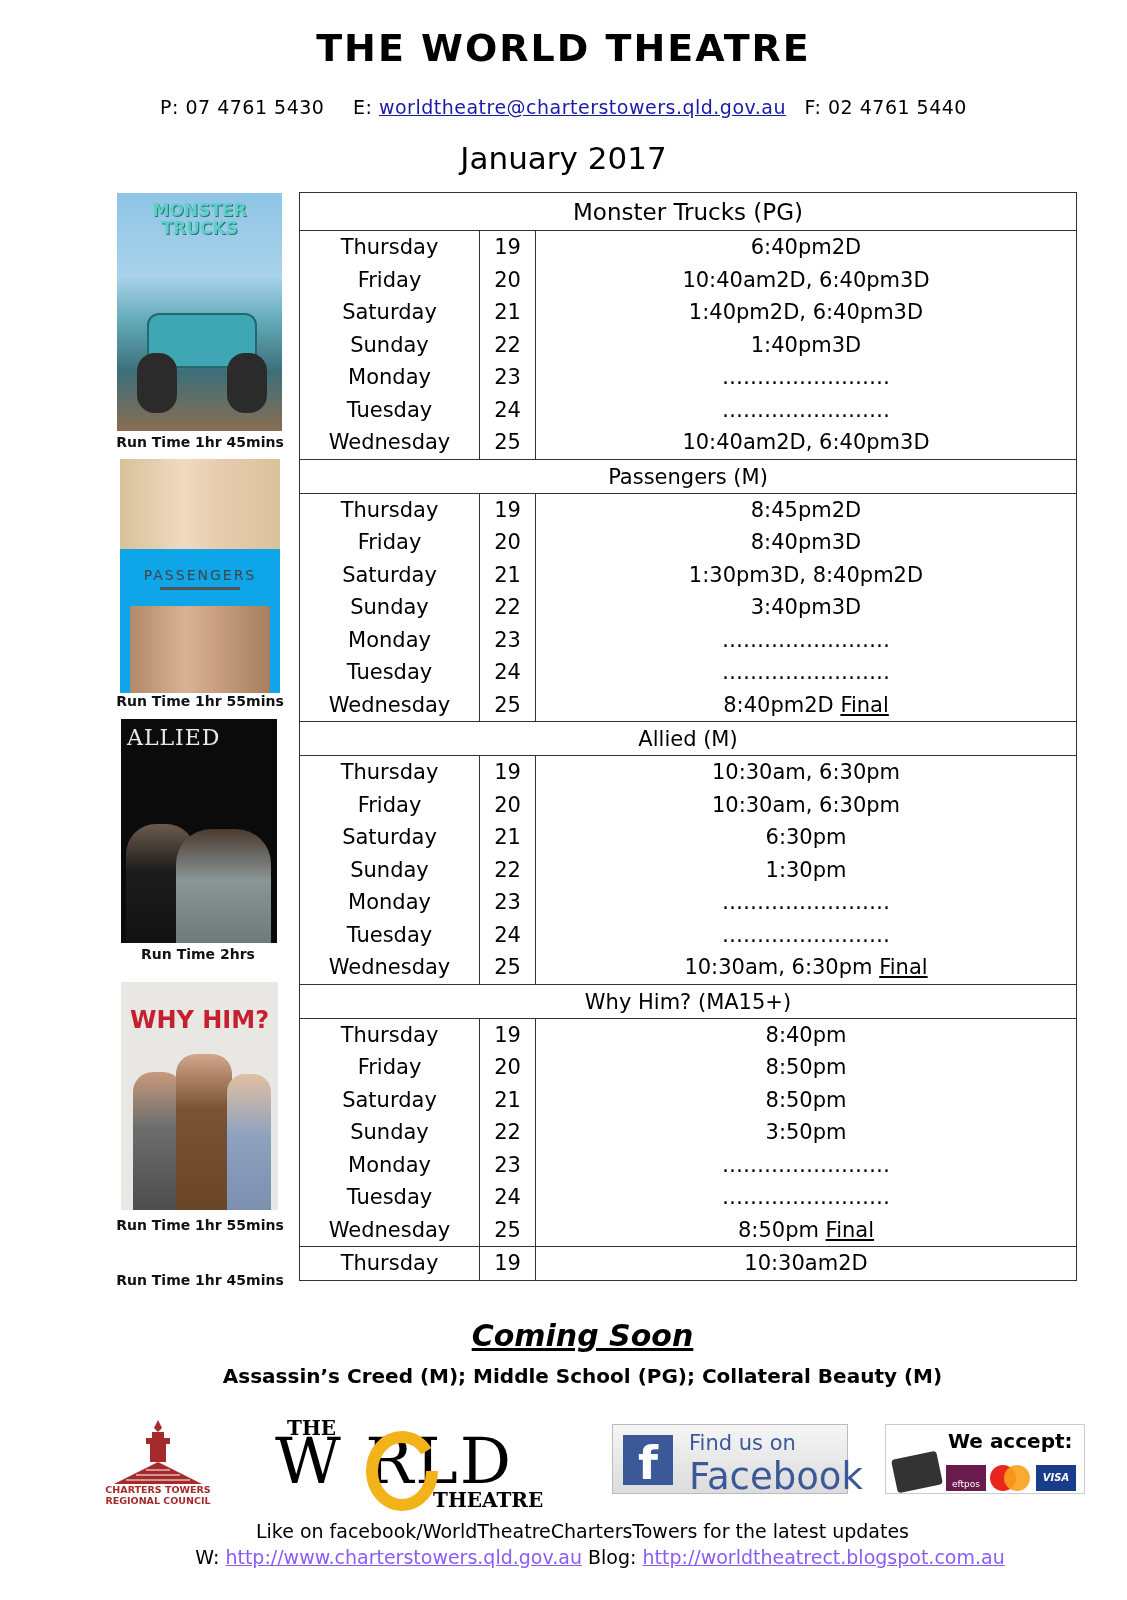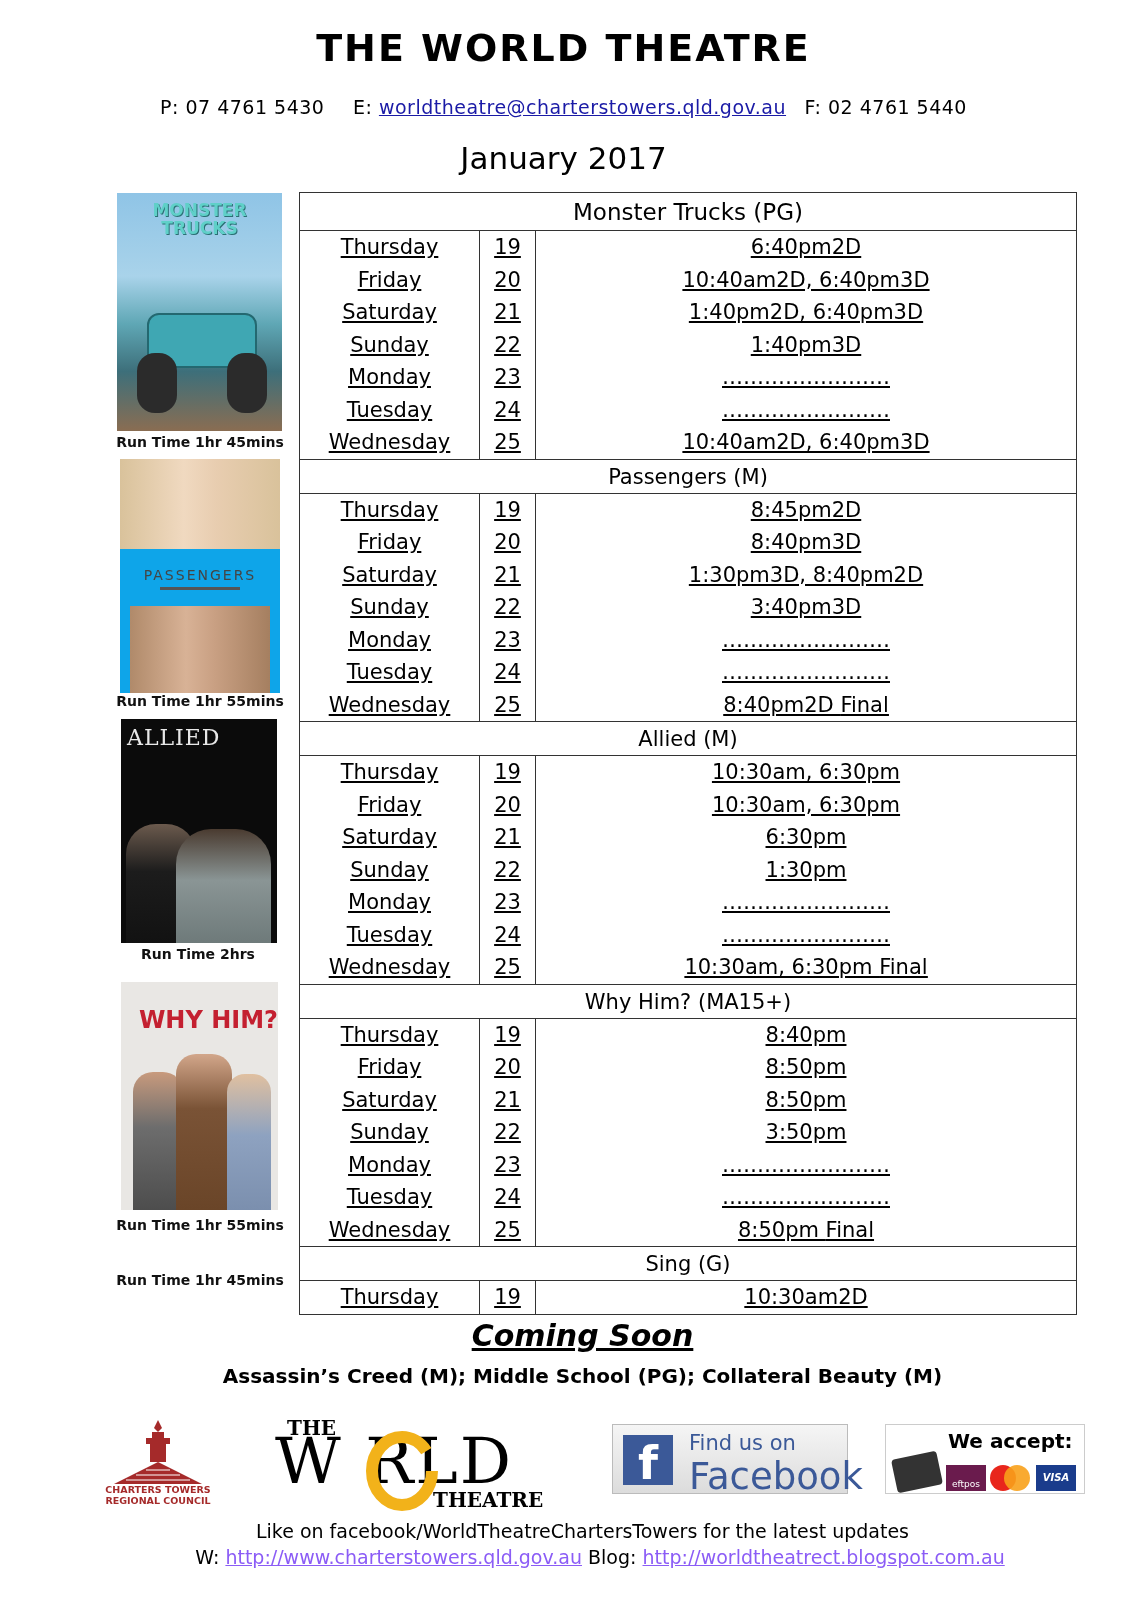--- a/index.html
+++ b/index.html
@@ -32,21 +32,21 @@
   .sched {
     position: absolute; left: 299px; top: 192px; width: 778px;
     border: 1.5px solid #333; border-bottom: none;
   }
   .film-head {
     height: 38px; border-bottom: 1.5px solid #333; text-align: center;
     font-family: "DejaVu Sans", sans-serif; font-size: 23px; line-height: 38px; font-weight: 500;
   }
   .film-head.small { height: 34px; line-height: 34px; font-size: 21px; }
   .rows { border-bottom: 1.5px solid #333; }
-  .row { display: flex; height: 32.5px; text-decoration: underline; }
+  .row { display: flex; height: 32.5px; }
   .cell-day {
     width: 180px; text-align: center; border-right: 1.5px solid #333;
     font-family: "DejaVu Sans", sans-serif; font-size: 21px; line-height: 32.5px;
   }
   .cell-date {
     width: 56px; text-align: center; border-right: 1.5px solid #333;
     font-family: "DejaVu Sans", sans-serif; font-size: 21px; line-height: 32.5px;
   }
   .cell-time {
     flex: 1; text-align: center;
@@ -125,21 +125,21 @@
 <div class="runtime" style="left:110px;top:693px;">Run Time 1hr 55mins</div>
 
 <div class="poster" style="left:121px;top:719px;width:156px;height:224px;background:#0b0b0b;">
   <div style="position:absolute;left:6px;top:6px;font-family:'DejaVu Serif',serif;font-size:22px;color:#e8e8e8;letter-spacing:1px;">ALLIED</div>
   <div style="position:absolute;left:5px;top:105px;width:70px;height:119px;background:linear-gradient(180deg,#6b5a4d 0%,#1c1c1c 40%,#121212);border-radius:30px 30px 0 0;"></div>
   <div style="position:absolute;left:55px;top:110px;width:95px;height:114px;background:linear-gradient(180deg,#4a3b30 0%,#8a9595 45%,#6e7a7a);border-radius:35px 35px 0 0;"></div>
 </div>
 <div class="runtime" style="left:108px;top:946px;">Run Time 2hrs</div>
 
 <div class="poster" style="left:121px;top:982px;width:157px;height:228px;background:#e9e7e4;">
-  <div style="position:absolute;left:0;top:24px;width:157px;text-align:right;font-family:'DejaVu Sans',sans-serif;font-weight:bold;font-size:24px;color:#c42030;">WHY HIM?</div>
+  <div style="position:absolute;left:0;top:24px;width:157px;text-align:center;font-family:'DejaVu Sans',sans-serif;font-weight:bold;font-size:24px;color:#c42030;">WHY HIM?</div>
   <div style="position:absolute;left:12px;top:90px;width:50px;height:138px;background:linear-gradient(180deg,#c89a7d 0%,#6d6d6d 40%,#4d4d4d);border-radius:20px 20px 0 0;"></div>
   <div style="position:absolute;left:55px;top:72px;width:56px;height:156px;background:linear-gradient(180deg,#d2a68a 0%,#7a5336 35%,#6a4528);border-radius:20px 20px 0 0;"></div>
   <div style="position:absolute;left:106px;top:92px;width:44px;height:136px;background:linear-gradient(180deg,#e0c0a0 0%,#8ea2c0 45%,#7b8fae);border-radius:18px 18px 0 0;"></div>
 </div>
 <div class="runtime" style="left:110px;top:1217px;">Run Time 1hr 55mins</div>
 <div class="runtime" style="left:110px;top:1272px;">Run Time 1hr 45mins</div>
 
 <div class="sched">
 
   <div class="film-head">Monster Trucks (PG)</div>
@@ -291,21 +291,20 @@
         <div class="cell-date">24</div>
         <div class="cell-time"><span>……………………</span><span class="final"></span></div>
       </div>
     <div class="row">
         <div class="cell-day">Wednesday</div>
         <div class="cell-date">25</div>
         <div class="cell-time"><span>8:50pm </span><span class="final">Final</span></div>
       </div>
   </div>
 
-  <div class="film-head small">Sing (G)</div>
   <div class="rows">
     <div class="row">
         <div class="cell-day">Thursday</div>
         <div class="cell-date">19</div>
         <div class="cell-time"><span>10:30am2D</span><span class="final"></span></div>
       </div>
   </div>
 </div>
 
 <div class="coming-title">Coming Soon</div>

